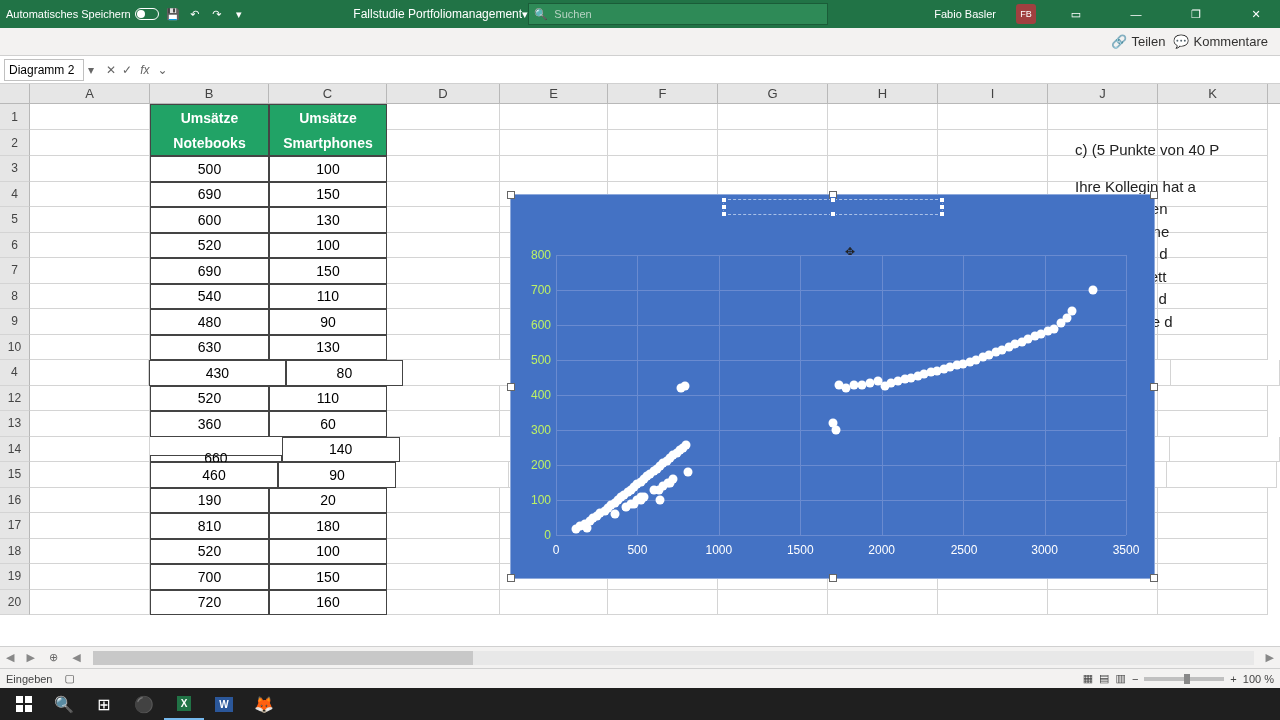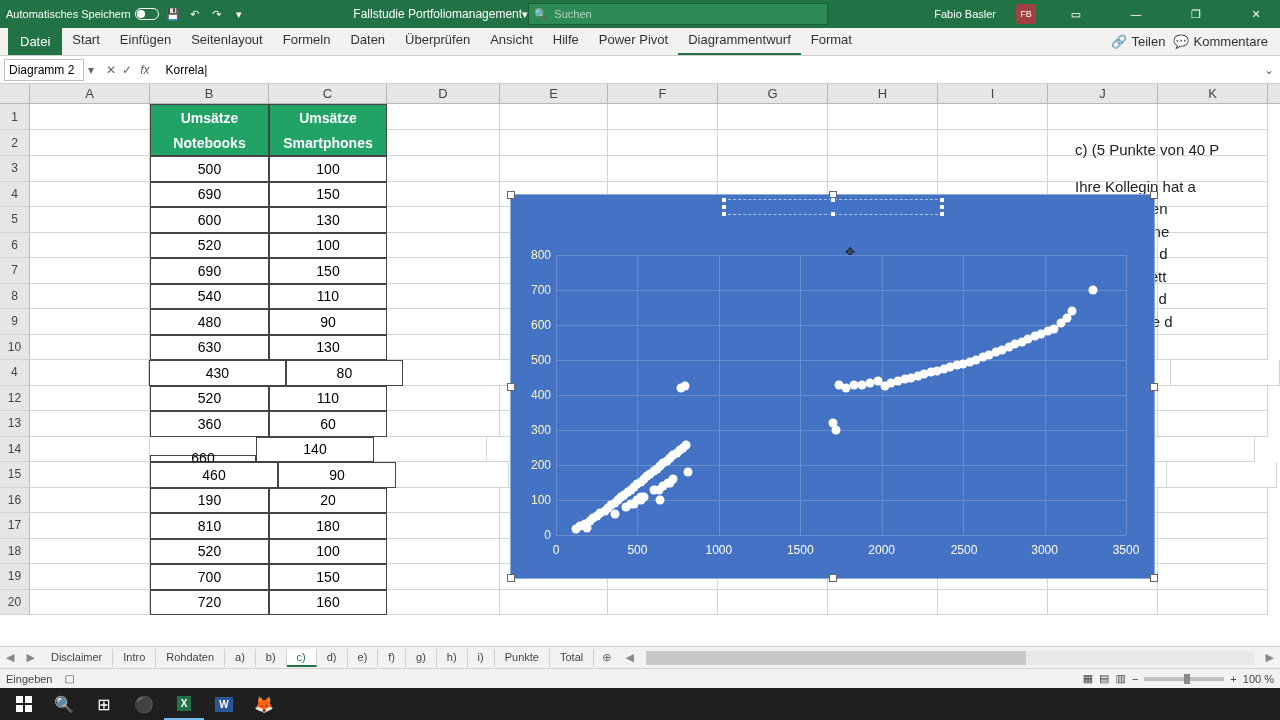--- a/index.html
+++ b/index.html
@@ -51,21 +51,21 @@
   .chart { position: absolute; left: 510px; top: 110px; width: 645px; height: 385px; background: #4472c4; border: 1px solid #8faadc; }
   .chart-handle { position: absolute; width: 8px; height: 8px; background: #fff; border: 1px solid #666; }
   .ch-tl { left: -4px; top: -4px; } .ch-tm { left: 50%; top: -4px; margin-left:-4px; } .ch-tr { right: -4px; top: -4px; }
   .ch-ml { left: -4px; top: 50%; margin-top:-4px; } .ch-mr { right: -4px; top: 50%; margin-top:-4px; }
   .ch-bl { left: -4px; bottom: -4px; } .ch-bm { left: 50%; bottom: -4px; margin-left:-4px; } .ch-br { right: -4px; bottom: -4px; }
   .chart-title { text-align: center; color: #fff; font-size: 22px; font-weight: 600; letter-spacing: 2px; padding: 10px 0 4px; margin: 4px auto; width: 220px; border: 1px dashed #aac1e8; position: relative; }
   .ct-handle { position: absolute; width: 6px; height: 6px; background: #fff; border: 1px solid #4472c4; }
   .plot-area { position: absolute; left: 45px; top: 60px; width: 570px; height: 280px; }
   .gridline-h { position: absolute; left: 0; width: 100%; border-top: 1px solid #6a8bd0; }
   .gridline-v { position: absolute; top: 0; height: 100%; border-left: 1px solid #6a8bd0; }
-  .y-tick { position: absolute; left: -35px; color: #fef9c3; font-size: 12px; transform: translateY(-50%); width: 30px; text-align: right; }
+  .y-tick { position: absolute; left: -35px; color: #bef264; font-size: 12px; transform: translateY(-50%); width: 30px; text-align: right; }
   .x-tick { position: absolute; bottom: -22px; color: #fff; font-size: 12px; transform: translateX(-50%); }
   .dot { position: absolute; width: 9px; height: 9px; background: #fff; border-radius: 50%; transform: translate(-50%, 50%); }
   .move-cursor { position: absolute; left: 334px; top: 50px; font-size: 12px; color: #222; }
   
   .sheet-tabs { height: 22px; background: #f3f2f1; display: flex; align-items: center; border-top: 1px solid #d0d0d0; font-size: 11px; }
   .st-nav { padding: 0 6px; color: #888; }
   .sheet-tab { padding: 2px 10px; border-right: 1px solid #d0d0d0; cursor: pointer; color: #444; }
   .sheet-tab.active { background: #fff; border-bottom: 2px solid #217346; color: #217346; }
   .add-sheet { padding: 0 8px; color: #666; }
   .hscroll { flex: 1; margin: 0 6px; height: 14px; background: #e8e8e8; position: relative; }
@@ -108,51 +108,36 @@
     <span>Fabio Basler</span>
     <span class="user-badge">FB</span>
     <span class="win-btn">▭</span>
     <span class="win-btn">—</span>
     <span class="win-btn">❐</span>
     <span class="win-btn">✕</span>
   </div>
 </div>
 
 <div class="ribbon-tabs">
-  <div id="ribbon-tabs-container" style="display:flex;">
-      <div class="ribbon-tab file">Datei</div>
-      <div class="ribbon-tab">Start</div>
-      <div class="ribbon-tab">Einfügen</div>
-      <div class="ribbon-tab">Seitenlayout</div>
-      <div class="ribbon-tab">Formeln</div>
-      <div class="ribbon-tab">Daten</div>
-      <div class="ribbon-tab">Überprüfen</div>
-      <div class="ribbon-tab">Ansicht</div>
-      <div class="ribbon-tab">Hilfe</div>
-      <div class="ribbon-tab">Power Pivot</div>
-      <div class="ribbon-tab active">Diagrammentwurf</div>
-      <div class="ribbon-tab">Format</div>
-    </div>
   <div class="ribbon-right">
     <span class="ribbon-right-btn">🔗 <span>Teilen</span></span>
     <span class="ribbon-right-btn">💬 <span>Kommentare</span></span>
   </div>
 </div>
 
 <div class="formula-bar">
   <div class="name-box">
       <span>Diagramm 2</span>
     </div>
   <span class="name-box-arrow">▾</span>
   <div class="fb-btns">
     <span>✕</span>
     <span>✓</span>
   </div>
   <span class="fx-label">fx</span>
-  <div class="formula-input"><span>Korrela</span></div>
   <span style="padding-right:6px;color:#666">⌄</span>
 </div>
 
 <div class="grid-area">
   <div class="col-headers">
     <div class="corner"></div>
     <div id="col-headers-container" style="display:flex;">
         <div class="col-h" style="width: 120px;">A</div>
         <div class="col-h" style="width: 119px;">B</div>
         <div class="col-h" style="width: 118px;">C</div>
@@ -345,21 +330,21 @@
         <div class="cell" style="width: 110px;"></div>
         <div class="cell" style="width: 110px;"></div>
         <div class="cell" style="width: 110px;"></div>
         <div class="cell" style="width: 110px;"></div>
         <div class="cell" style="width: 110px;"></div>
         <div class="cell" style="width: 110px;"></div>
       </div>
       <div class="row">
         <div class="row-hdr">14</div>
         <div class="cell" style="width: 120px;"></div>
-        <div class="cell bordered" style="width: 106px; margin-top: 18px;">660</div>
+        <div class="cell bordered" style="width: 132px; margin-top: 18px;">660</div>
         <div class="cell bordered" style="width: 118px;">140</div>
         <div class="cell" style="width: 113px;"></div>
         <div class="cell" style="width: 108px;"></div>
         <div class="cell" style="width: 110px;"></div>
         <div class="cell" style="width: 110px;"></div>
         <div class="cell" style="width: 110px;"></div>
         <div class="cell" style="width: 110px;"></div>
         <div class="cell" style="width: 110px;"></div>
         <div class="cell" style="width: 110px;"></div>
       </div>
@@ -604,36 +589,20 @@
         <div class="dot" style="left: 511.371px; top: 63px; transform: translate(-50%, -50%);"></div>
         <div class="dot" style="left: 516.257px; top: 56px; transform: translate(-50%, -50%);"></div>
         <div class="dot" style="left: 537.429px; top: 35px; transform: translate(-50%, -50%);"></div>
       </div>
   </div>
 </div>
 
 <div class="sheet-tabs">
   <span class="st-nav">◀</span>
   <span class="st-nav">▶</span>
-  <div id="sheet-tabs-container" style="display:flex;">
-      <div class="sheet-tab">Disclaimer</div>
-      <div class="sheet-tab">Intro</div>
-      <div class="sheet-tab">Rohdaten</div>
-      <div class="sheet-tab">a)</div>
-      <div class="sheet-tab">b)</div>
-      <div class="sheet-tab active">c)</div>
-      <div class="sheet-tab">d)</div>
-      <div class="sheet-tab">e)</div>
-      <div class="sheet-tab">f)</div>
-      <div class="sheet-tab">g)</div>
-      <div class="sheet-tab">h)</div>
-      <div class="sheet-tab">i)</div>
-      <div class="sheet-tab">Punkte</div>
-      <div class="sheet-tab">Total</div>
-    </div>
   <span class="add-sheet">⊕</span>
   <span class="st-nav">◀</span>
   <div class="hscroll">
       <div class="hscroll-thumb"></div>
     </div>
   <span class="st-nav">▶</span>
 </div>
 
 <div class="status-bar">
   <span>Eingeben</span>

